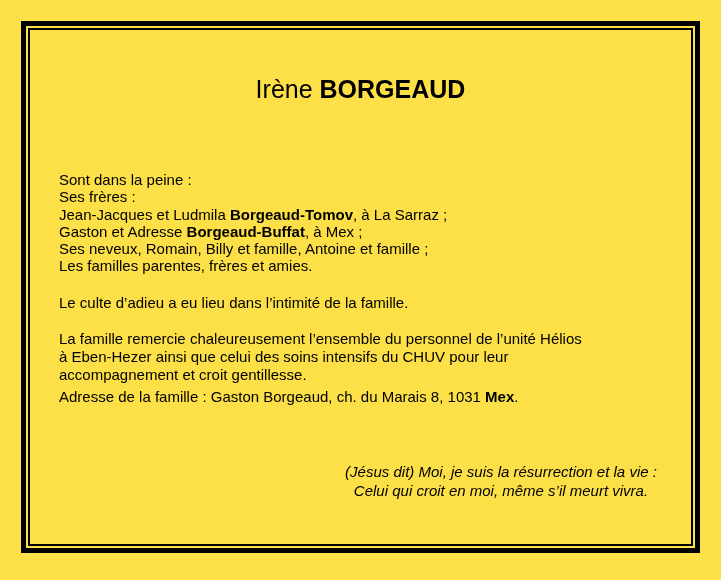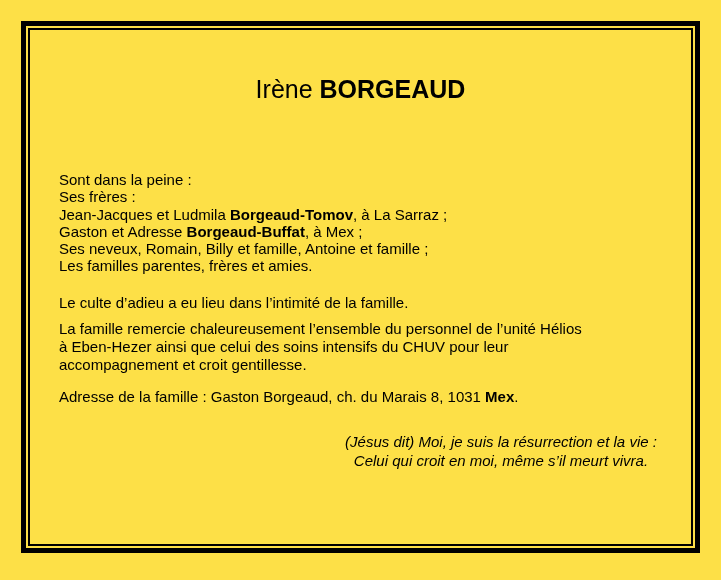--- a/index.html
+++ b/index.html
@@ -46,26 +46,26 @@
   .block {
     position: absolute;
     left: 59px;
     font-size: 15px;
     line-height: 17.5px;
     white-space: nowrap;
   }
   .intro    { top: 139px; }
   .mourners { top: 171px; line-height: 17.3px; }
   .ceremony { top: 294px; }
-  .thanks   { top: 320px; line-height: 18px; }
+  .thanks   { top: 330px; line-height: 18px; }
   .address  { top: 388px; }
   .quote {
     position: absolute;
     left: 301px;
-    top: 432px;
+    top: 462px;
     width: 400px;
     text-align: center;
     font-style: italic;
     font-size: 15px;
     line-height: 19px;
     white-space: nowrap;
   }
   sup {
     font-size: 60%;
     line-height: 0;

